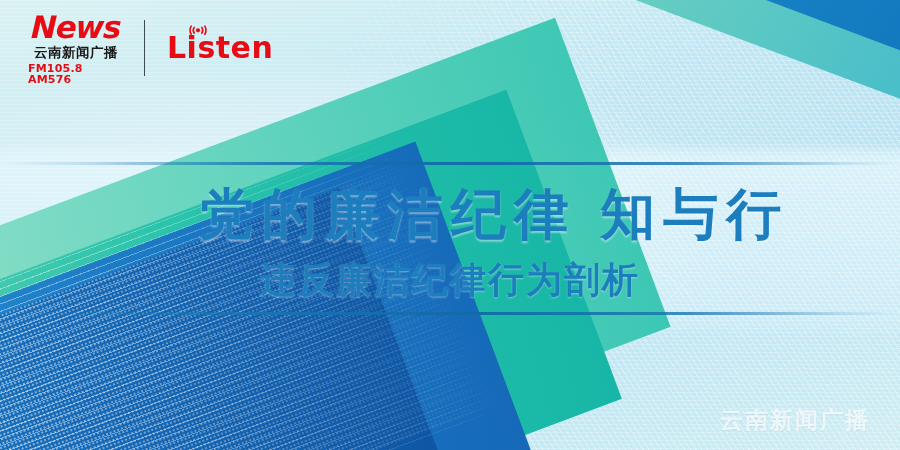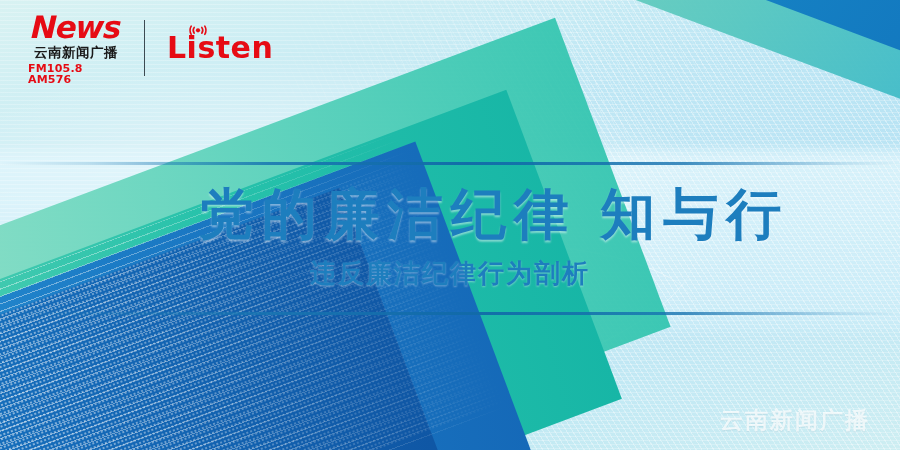--- a/index.html
+++ b/index.html
@@ -334,21 +334,21 @@
     padding-left: 40px;
   }
   .title-sub {
     position: absolute;
     top: 256px;
     left: 0;
     width: 100%;
     text-align: center;
     font-family: "Liberation Sans", "DejaVu Sans", sans-serif;
     font-weight: 700;
-    font-size: 26px;
+    font-size: 36px;
     letter-spacing: 2px;
     color: #1d7ebe;
     z-index: 5;
     text-shadow: 0 1px 2px rgba(255,255,255,0.4);
   }
 
   
   .watermark {
     position: absolute;
     right: 30px;

